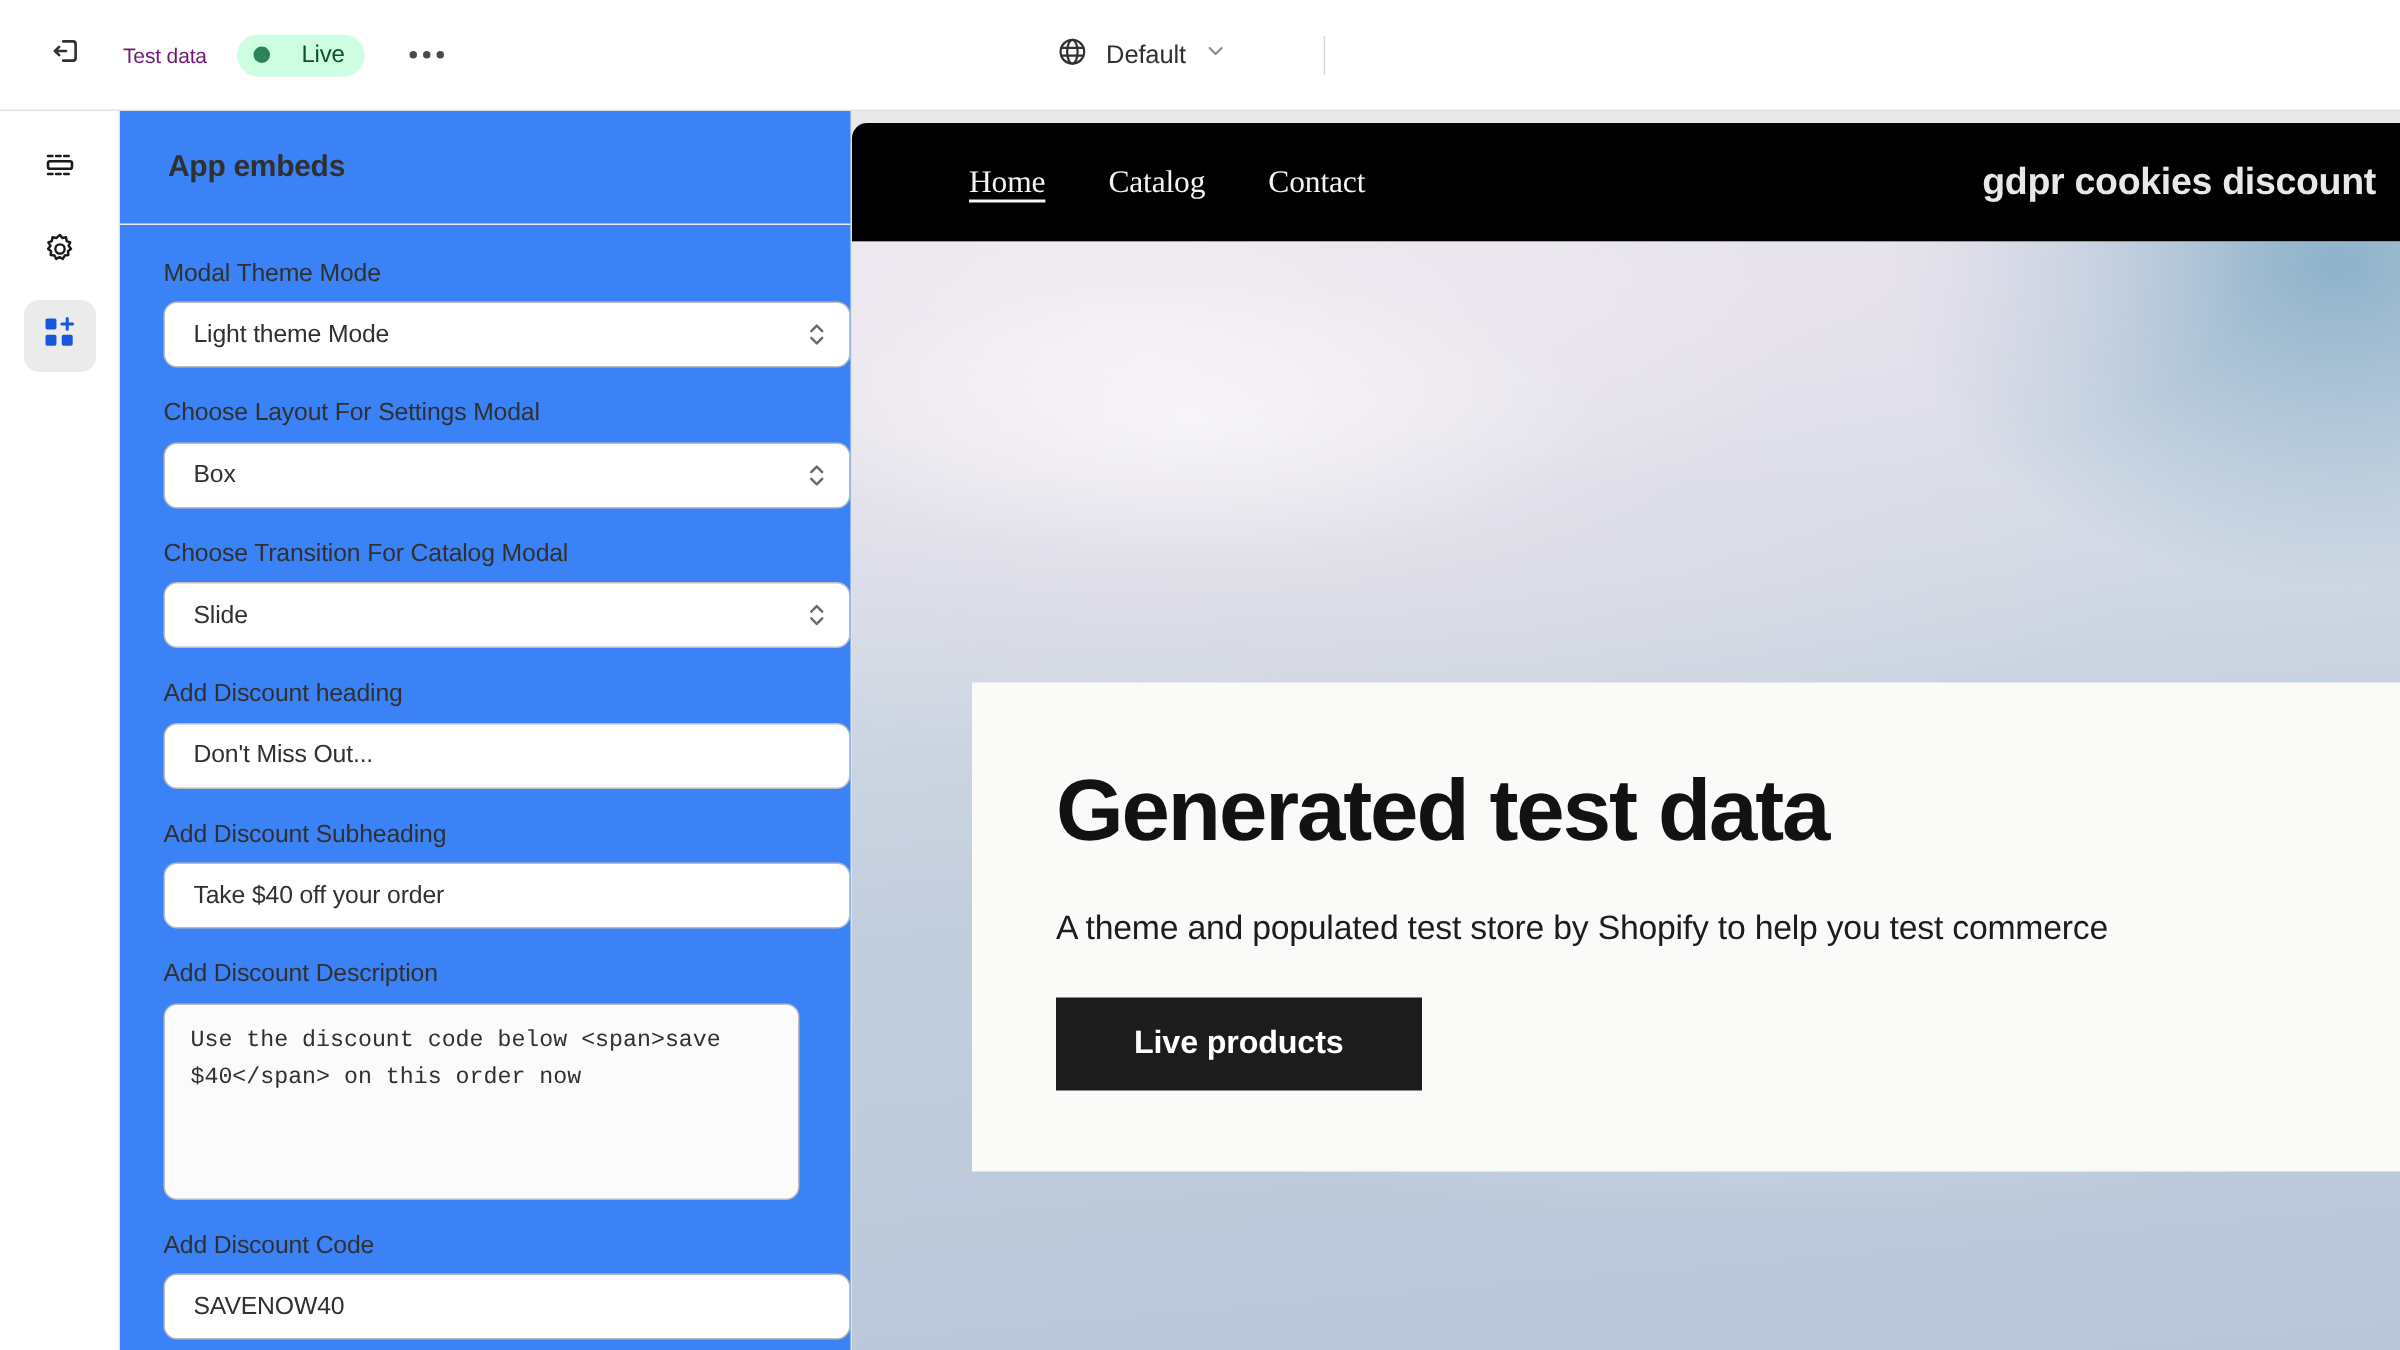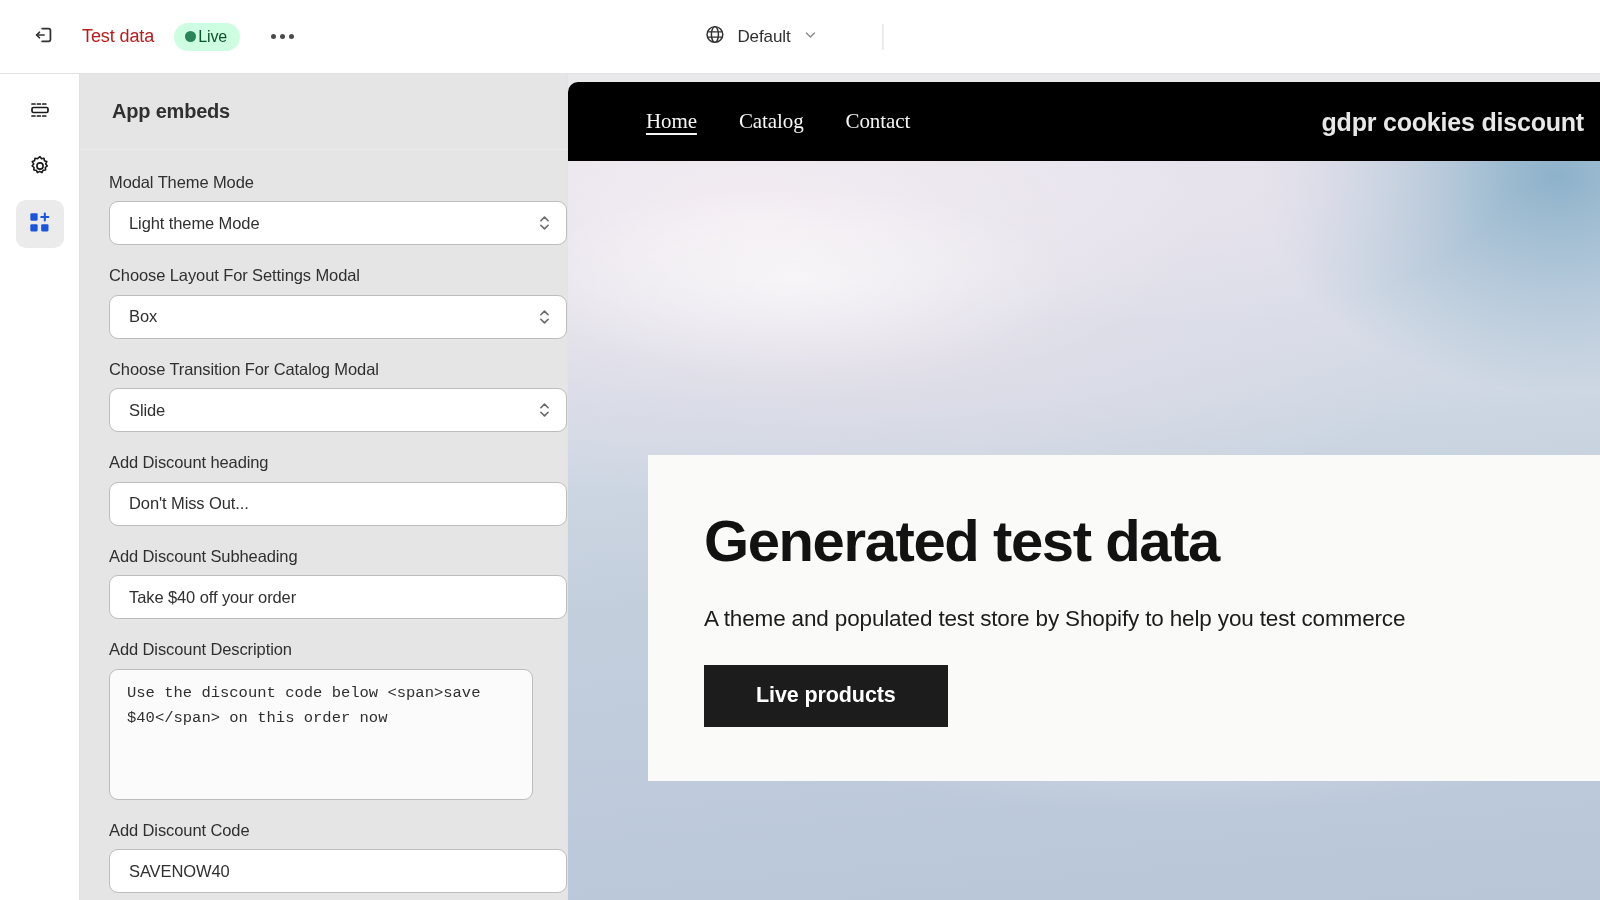--- a/index.html
+++ b/index.html
@@ -18,30 +18,30 @@
     border-bottom:1px solid #e3e3e3;
     display:flex; align-items:center;
   }
   .tb-left { display:flex; align-items:center; padding-left:24px; gap:0; }
   .exit-btn {
     width:40px; height:40px; border-radius:8px;
     display:flex; align-items:center; justify-content:center;
     cursor:pointer;
   }
   .theme-name {
-    font-size:18px; color:#b91c1c; font-weight:400;
+    font-size:14px; color:#701a75; font-weight:400;
     margin-left:18px; letter-spacing:-0.1px;
   }
   .live-badge {
     margin-left:20px;
     background:#cdfee1;
     color:#0c5132;
     border-radius:20px;
     height:28px;
-    display:flex; align-items:center; gap:2px;
+    display:flex; align-items:center; gap:21px;
     padding:0 13px 0 11px;
     font-size:16px;
     letter-spacing:-0.1px;
   }
   .live-dot {
     width:11px; height:11px; border-radius:50%;
     background:#29845a;
     display:block;
   }
   .more-btn {
@@ -73,21 +73,21 @@
   .rail-item {
     width:48px; height:48px; border-radius:10px;
     display:flex; align-items:center; justify-content:center;
     cursor:pointer;
   }
   .rail-item.active { background:#ebebeb; }
 
   
   .panel {
     position:absolute; top:74px; left:80px; width:488px; height:826px;
-    background:#e5e5e5; border-right:1px solid #e3e3e3;
+    background:#3b82f6; border-right:1px solid #e3e3e3;
     overflow:hidden;
   }
   .panel-title {
     font-size:20px; font-weight:700; color:#303030;
     padding:26px 0 0 32px; letter-spacing:-0.2px;
   }
   .panel-sep { height:1px; background:#ebebeb; margin-top:26px; }
   .panel-body { padding:22px 30px 0 29px; }
 
   .field { margin-bottom:20px; }

